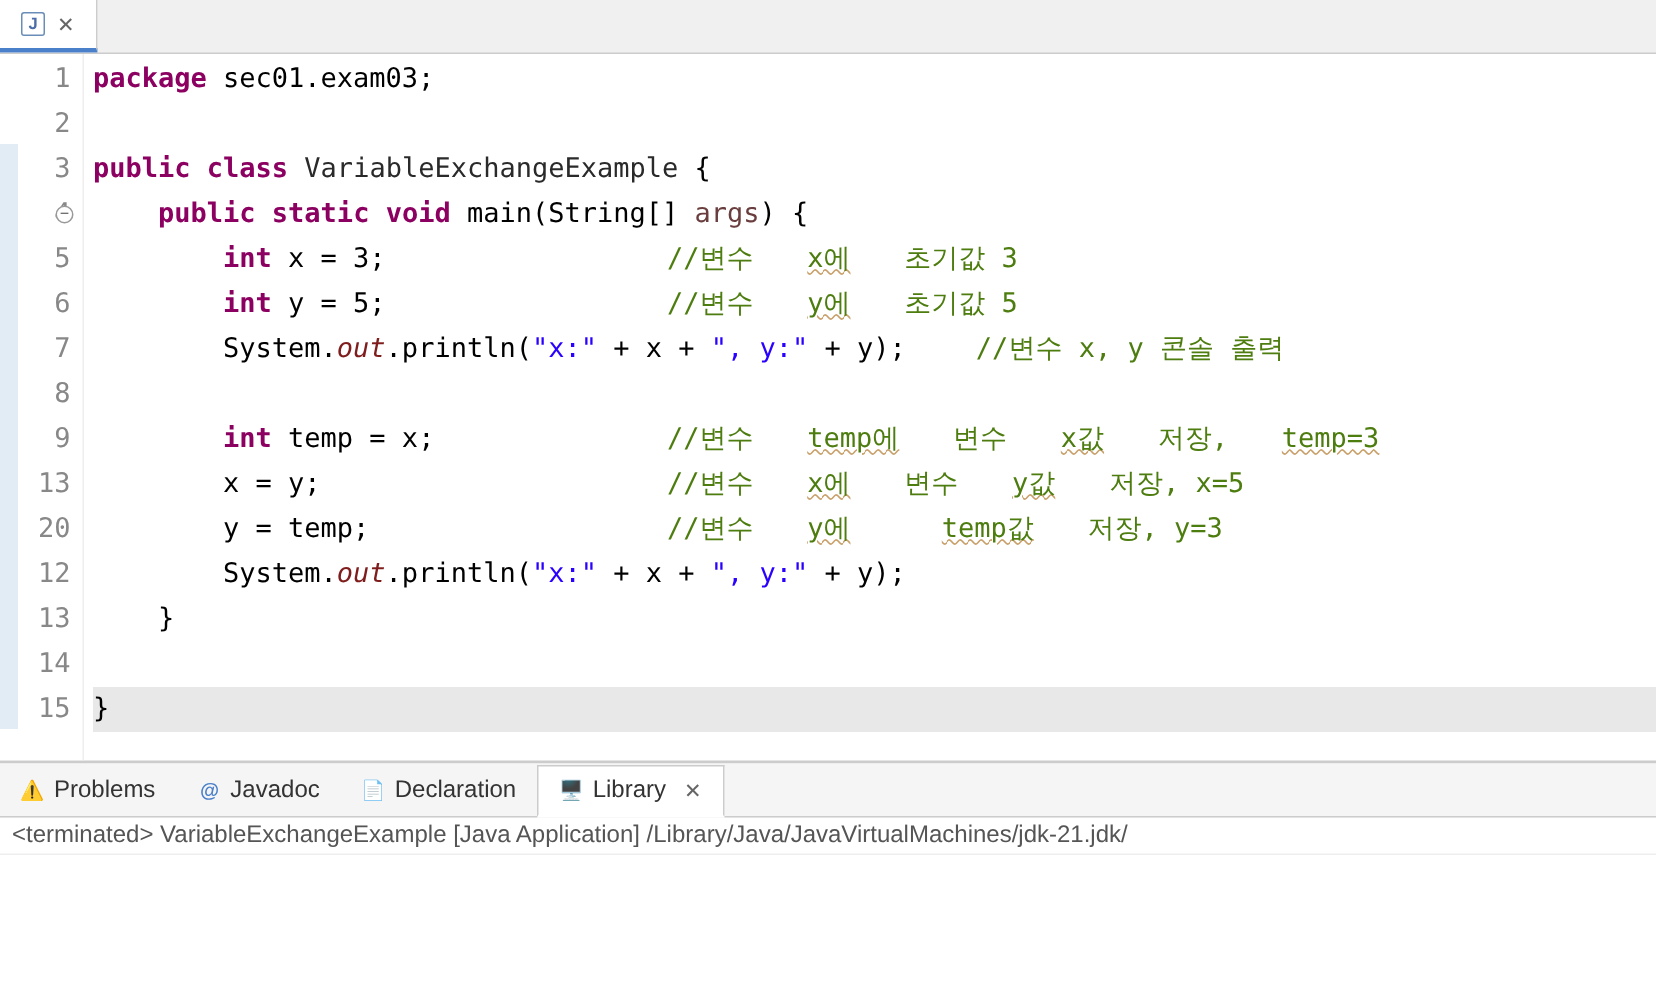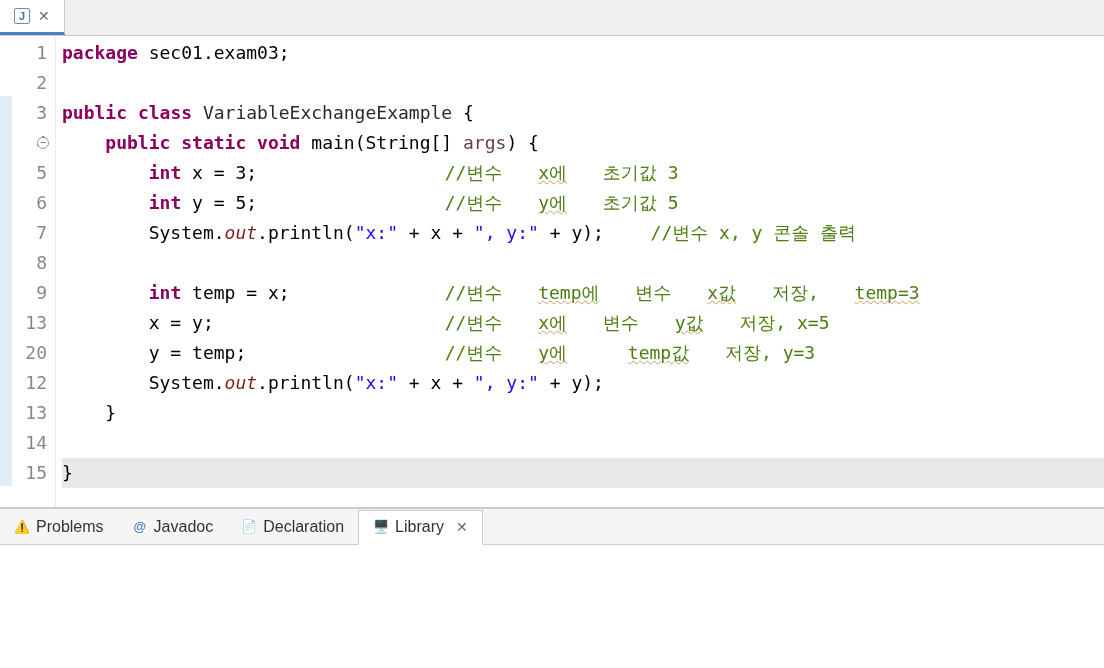--- a/index.html
+++ b/index.html
@@ -231,13 +231,14 @@
     <div class="ptab">
       <span class="icon-sq">📄</span>
       <span>Declaration</span>
     </div>
     <div class="ptab active">
       <span class="icon-sq">🖥️</span>
       <span>Library</span>
       <span class="close-x" style="margin-left:6px;">✕</span>
     </div>
   </div>
+  <div class="panel-status">&lt;terminated&gt; VariableExchangeExample [Java Application] /Library/Java/JavaVirtualMachines/jdk-21.jdk/</div>
 </div>
 
 </body></html>

